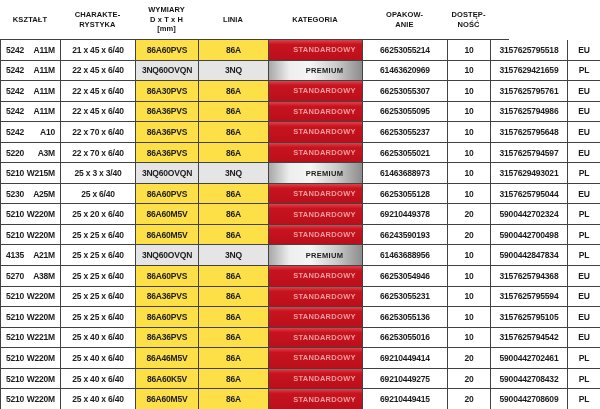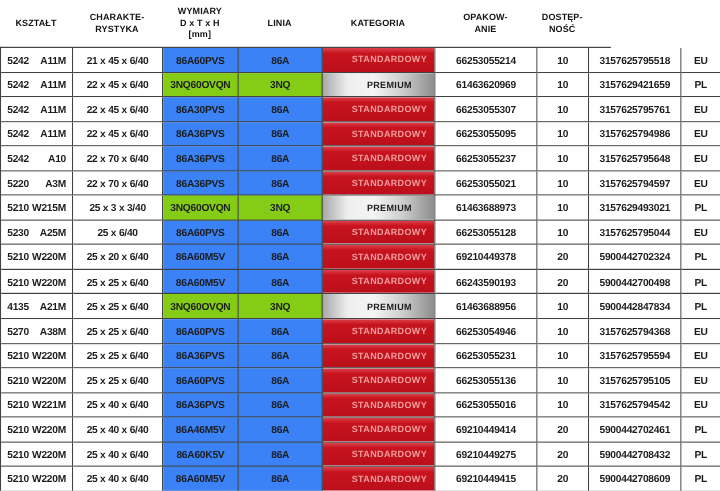--- a/index.html
+++ b/index.html
@@ -46,22 +46,22 @@
     font-weight: 700;
     letter-spacing: -0.2px;
     background: #ffffff;
     overflow: hidden;
     white-space: nowrap;
   }
   .cell.shape {
     justify-content: space-between;
     padding: 0 5px;
   }
-  .cell.spec, .cell.line { background: #3b82f6; }
-  .row.premium .cell.spec, .row.premium .cell.line { background: #84cc16; }
+  .cell.spec, .cell.line { background: #fde047; }
+  .row.premium .cell.spec, .row.premium .cell.line { background: #e5e5e5; }
 
   .cell.category { padding: 0; }
   .badge {
     width: 100%;
     height: 100%;
     display: flex;
     align-items: center;
     justify-content: center;
     font-size: 7.5px;
     font-weight: 700;

